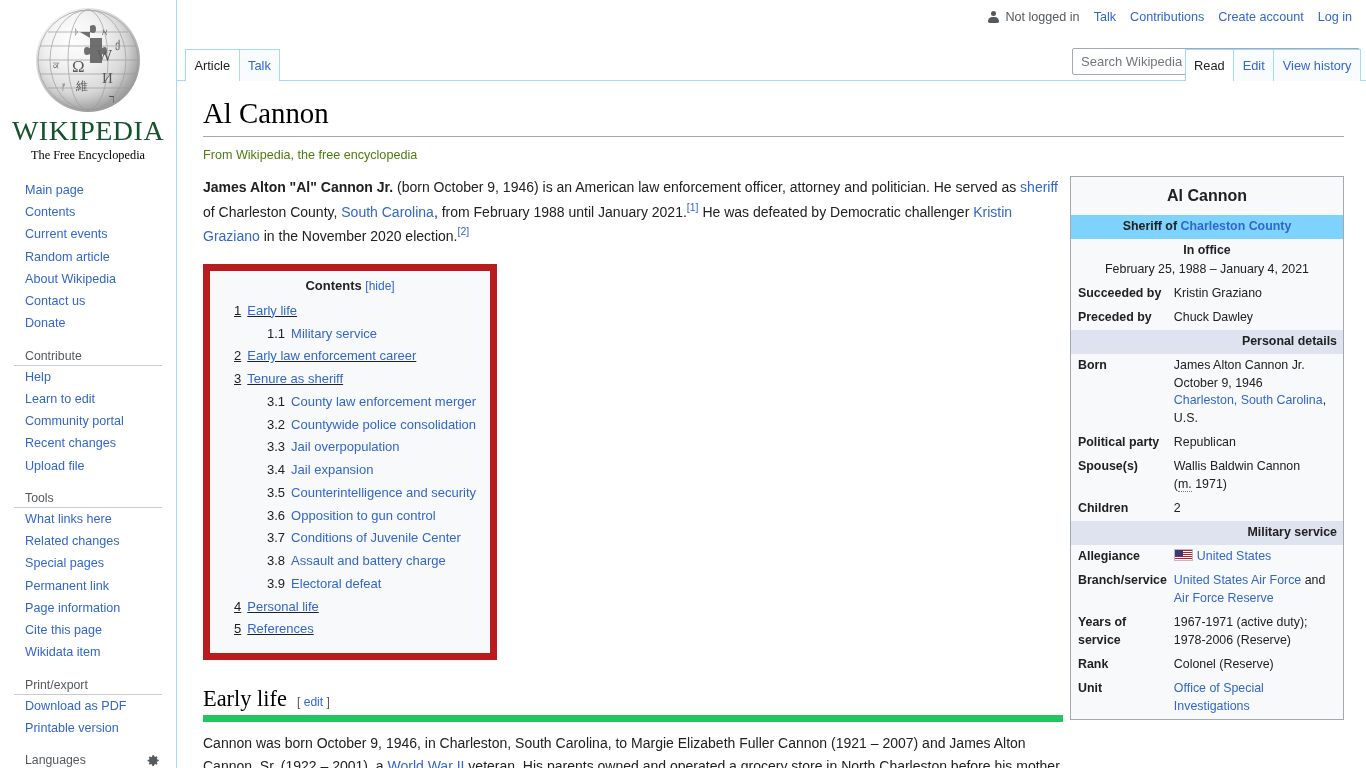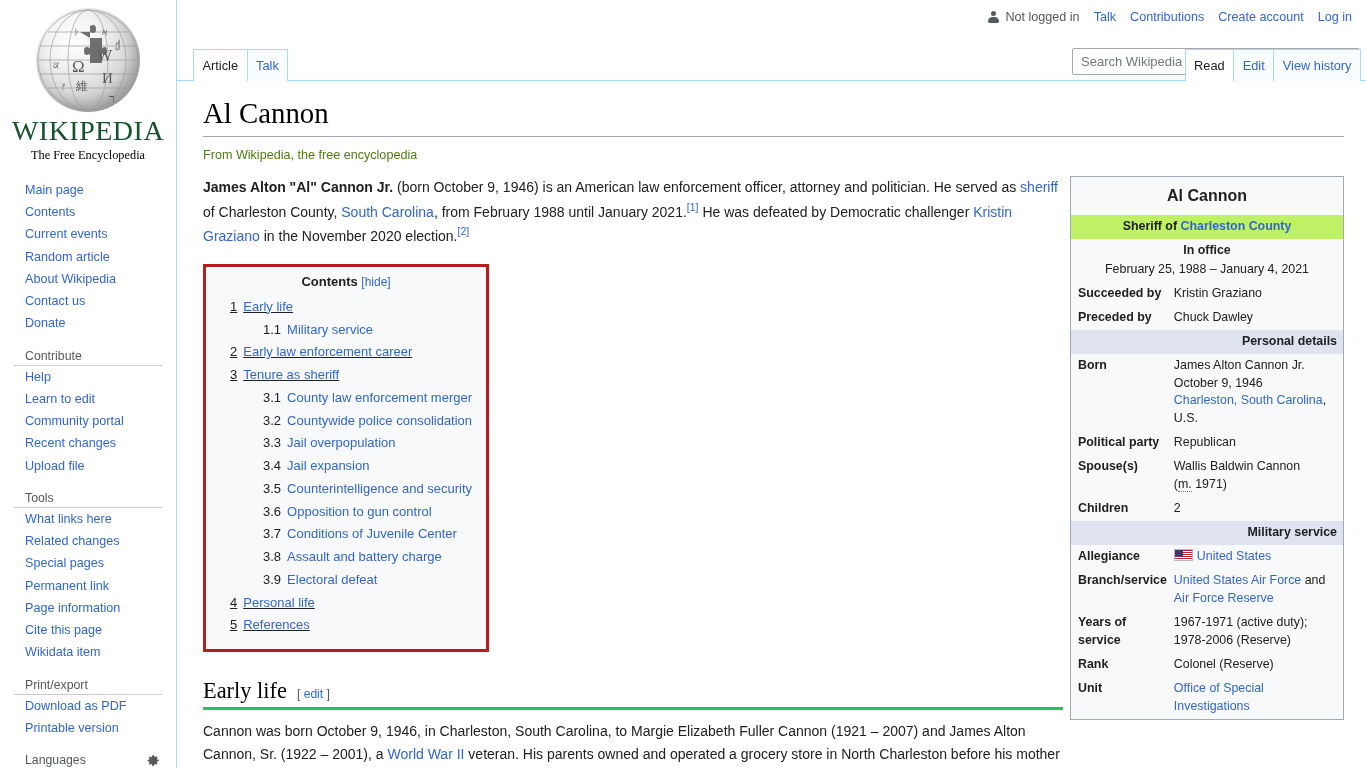--- a/index.html
+++ b/index.html
@@ -121,21 +121,21 @@
     position: absolute;
     left: 176px; top: 0;
     width: 1190px; height: 768px;
     border-left: 1px solid #a7d7f9;
     background: #ffffff;
   }
 
   
   #left-tabs {
     position: absolute;
-    left: 16px; top: 43px;
+    left: 8px; top: 43px;
     height: 38px;
     display: flex; align-items: flex-end;
     z-index: 5;
   }
   #right-tabs {
     position: absolute;
     right: 6px; top: 43px;
     height: 38px;
     display: flex; align-items: flex-end;
     z-index: 5;
@@ -217,21 +217,21 @@
     width: 860px;
     color: #202122;
   }
   .ref { font-size: 10.5px; vertical-align: super; }
   .ref a { color: #3366cc; }
 
   
   #toc {
     margin-top: 16px;
     display: inline-block;
-    border: 3px solid #b91c1c;
+    border: 7px solid #b91c1c;
     background: #f8f9fa;
     padding: 7px 14px 12px 14px;
     min-width: 258px;
     font-size: 13px;
   }
   #toc .toctitle {
     text-align: center;
     font-weight: bold;
     margin-bottom: 7px;
     color: #202122;
@@ -244,21 +244,21 @@
   #toc .tocnumber { color: #202122; margin-right: 6px; }
   #toc .toctext { color: #3366cc; }
 
   
   h2.section {
     font-family: "Liberation Serif", serif;
     font-weight: normal;
     font-size: 22.4px;
     margin: 26px 0 0 0;
     padding-bottom: 3px;
-    border-bottom: 3px solid #22c55e;
+    border-bottom: 7px solid #22c55e;
     color: #000;
     width: 860px;
   }
   h2.section .editsection {
     font-family: "Liberation Sans", sans-serif;
     font-size: 12.1px;
     margin-left: 10px;
     color: #54595d;
   }
   h2.section .editsection a { color: #3366cc; }
@@ -284,21 +284,21 @@
   #infobox table { width: 100%; border-collapse: collapse; }
   #infobox .ib-title {
     text-align: center;
     font-size: 16px;
     font-weight: bold;
     padding: 7px 6px 7px 6px;
   }
   #infobox .ib-subheader {
     text-align: center;
     font-weight: bold;
-    background: #bef264;
+    background: #7dd3fc;
     padding: 3px 6px;
   }
   #infobox .ib-section {
     text-align: right;
     font-weight: bold;
     background: #dfe2ef;
     padding: 3px 6px;
   }
   #infobox .ib-center {
     text-align: center;

